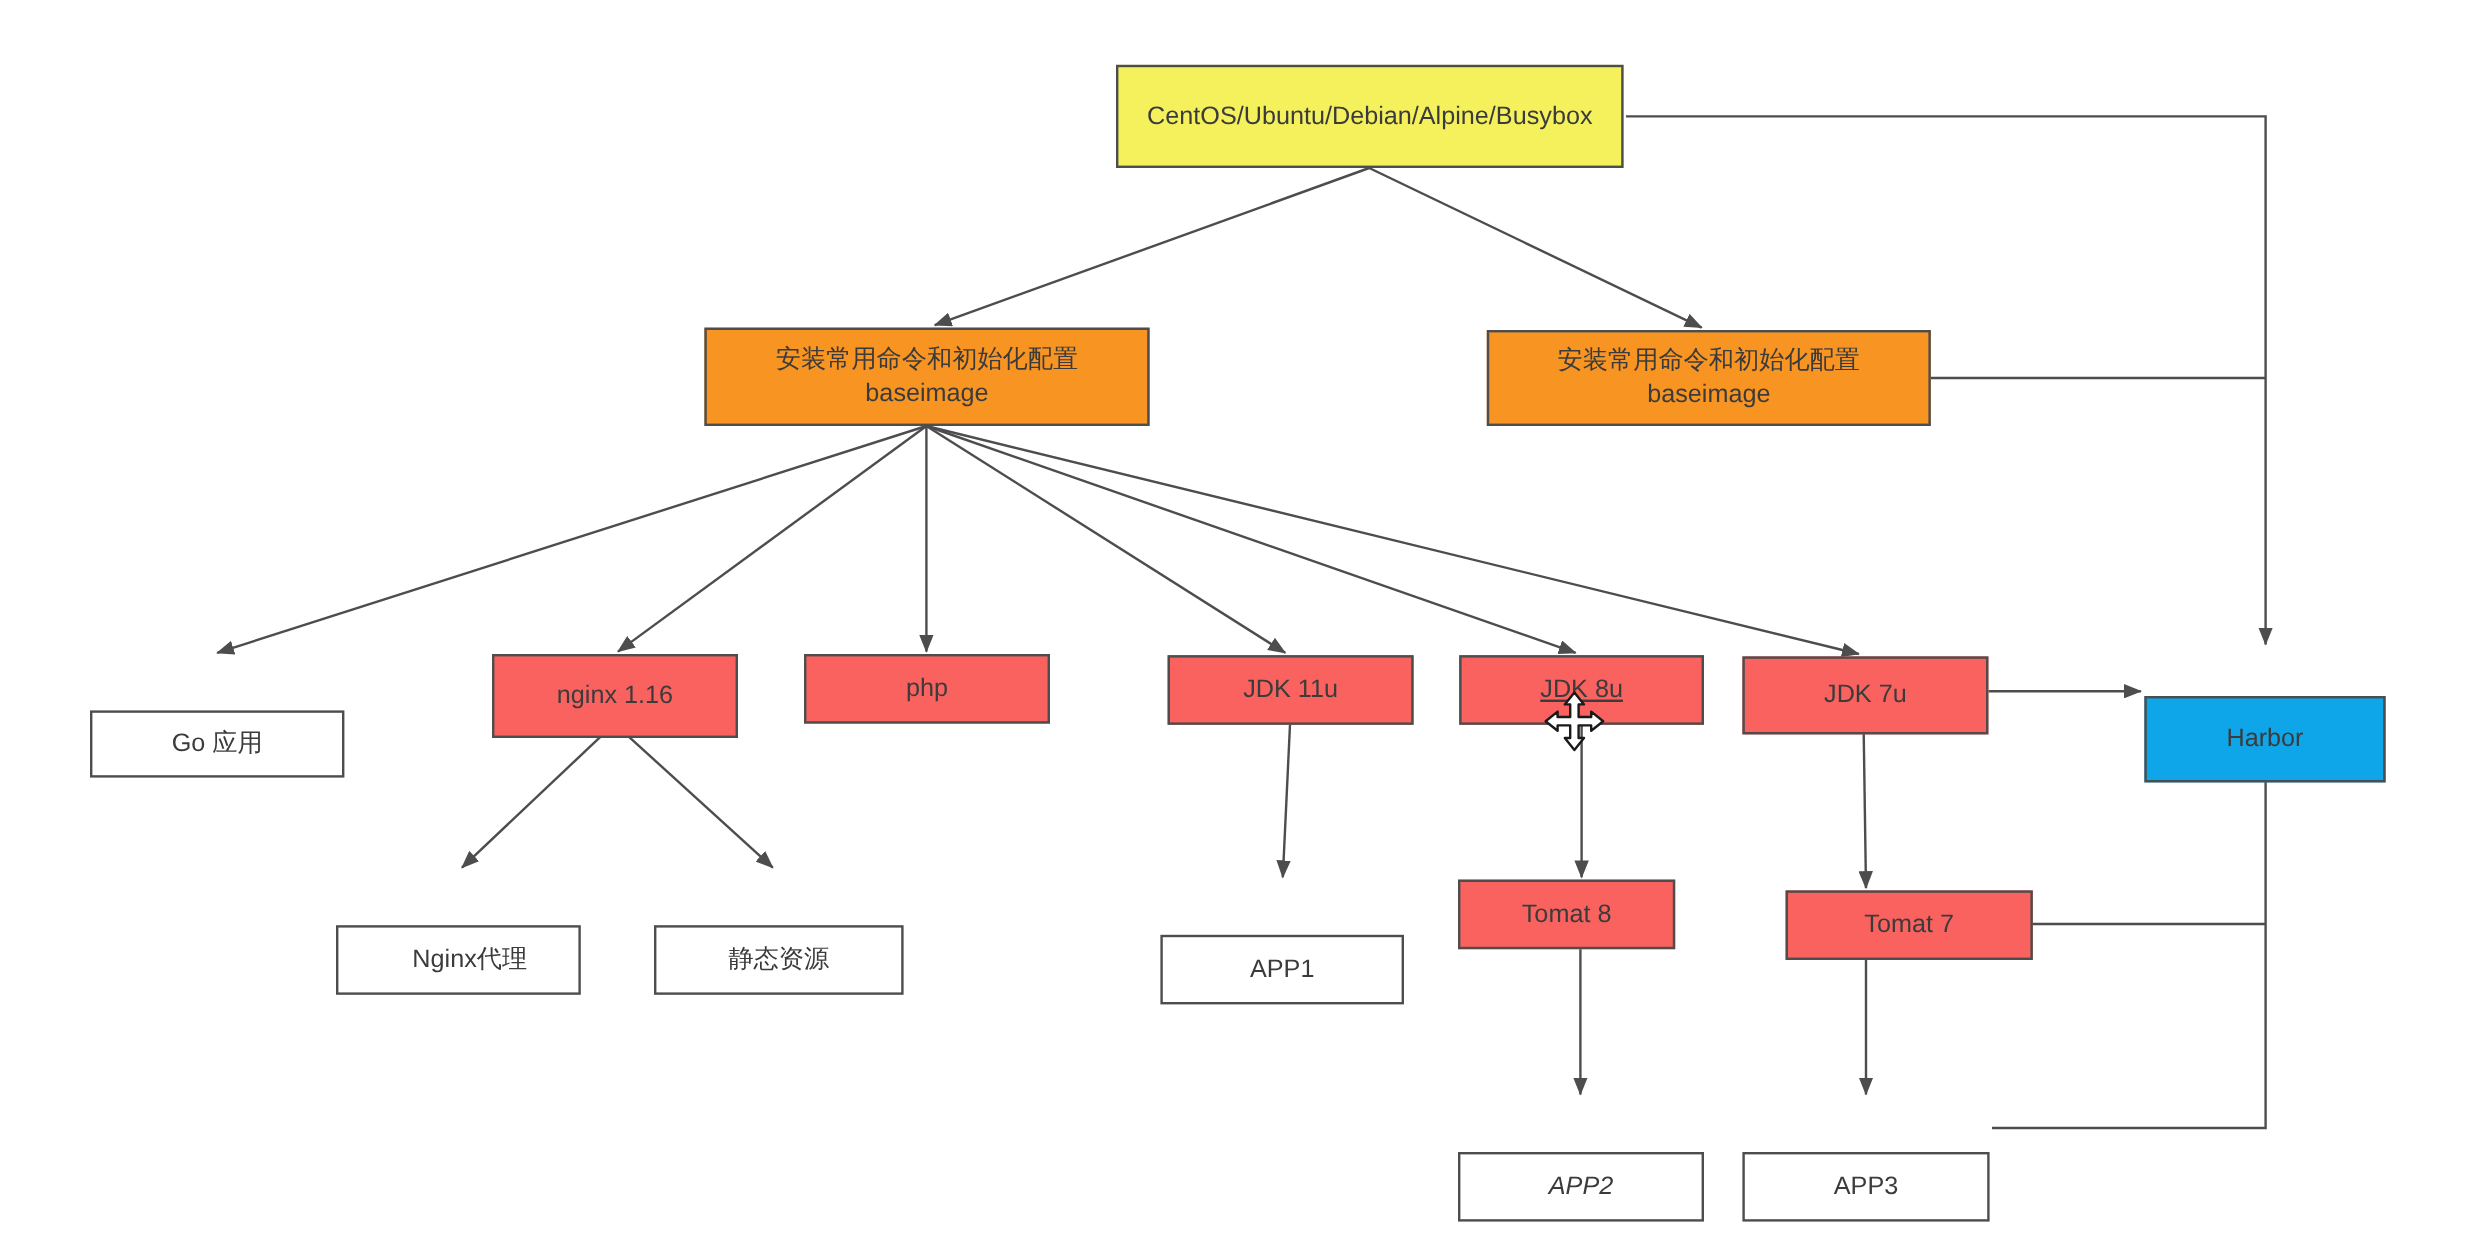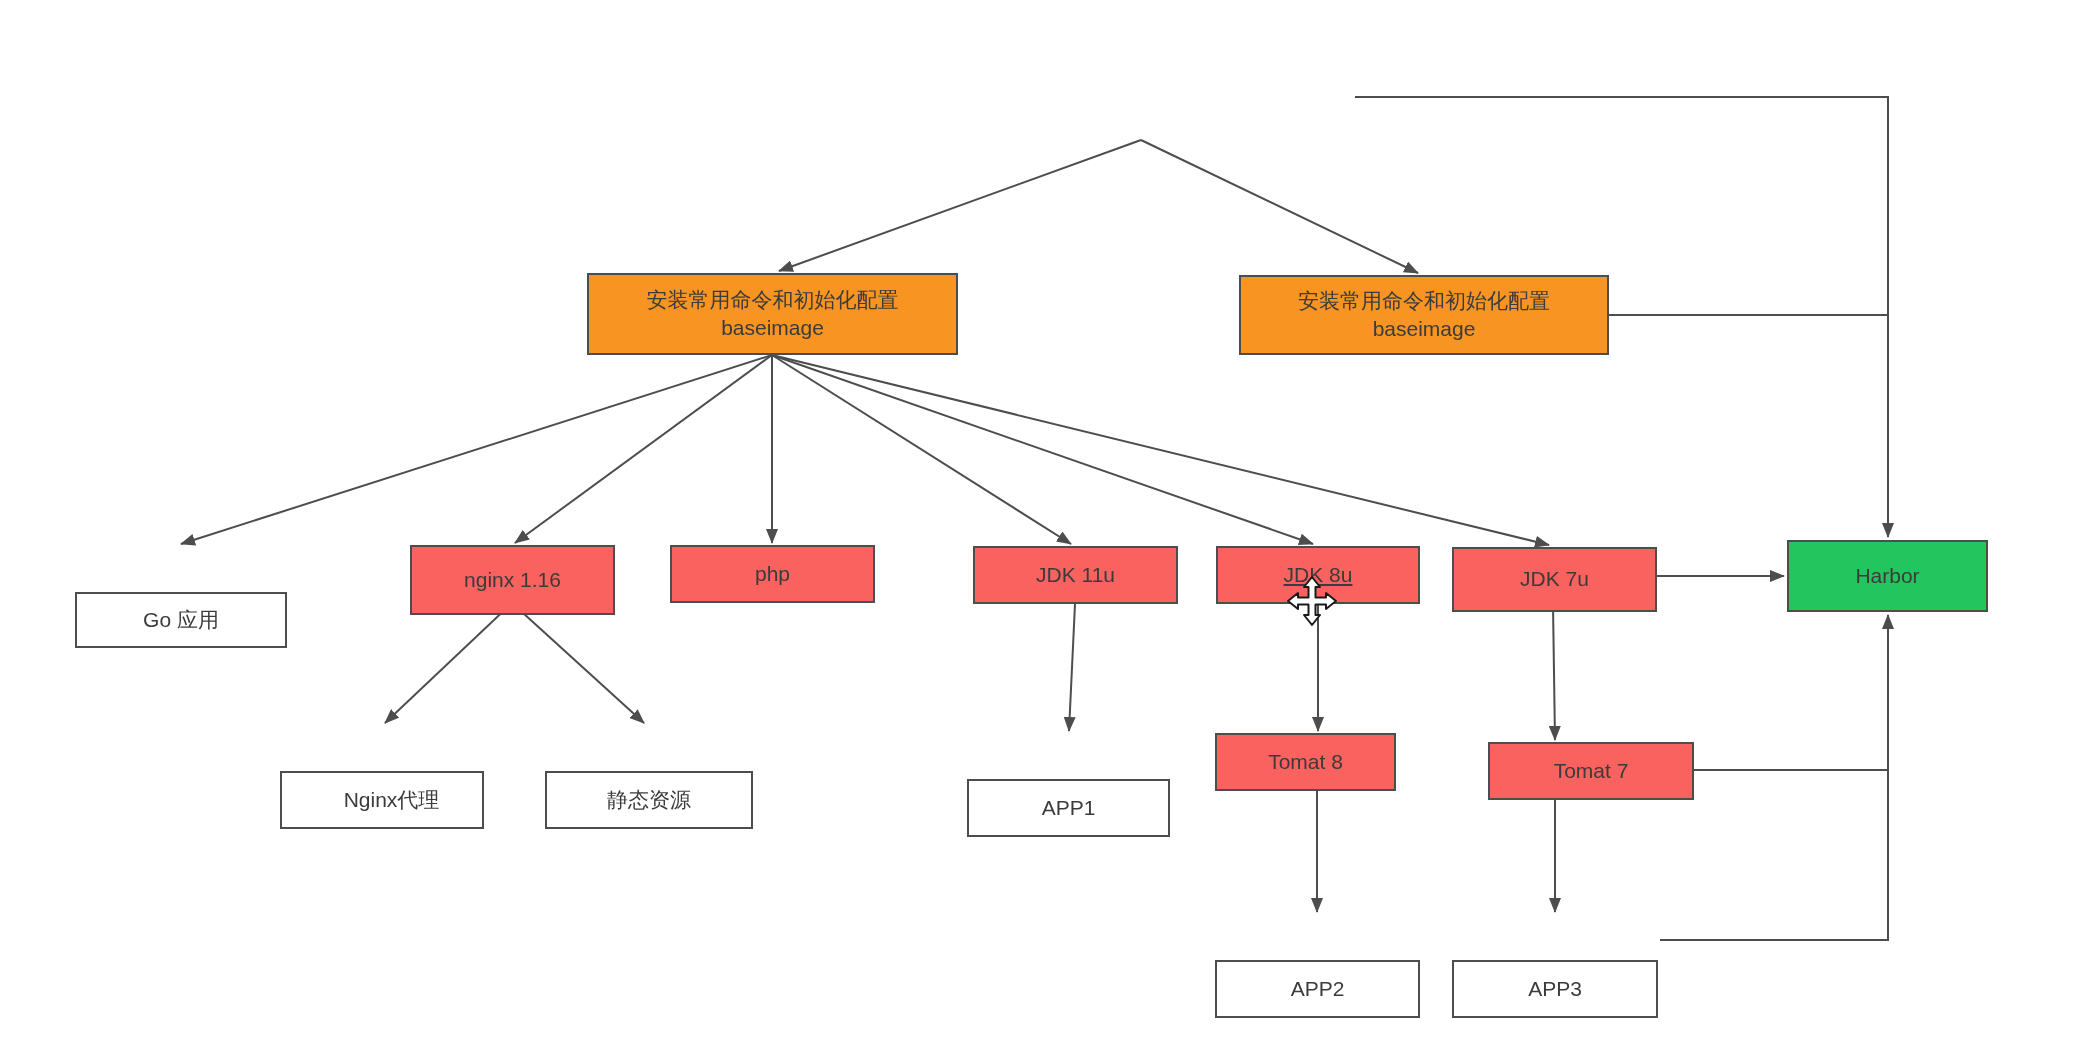--- a/index.html
+++ b/index.html
@@ -19,21 +19,21 @@
     display:flex;flex-direction:column;
     align-items:center;justify-content:center;
     text-align:center;
     font-size:21px;color:#3b3b3b;
     line-height:1.35;
     z-index:2;
   }
   .fill-yellow{background:#f4f15d;}
   .fill-orange{background:#f79422;}
   .fill-red{background:#f9625e;}
-  .fill-green{background:#22c55e;}
+  .fill-green{background:#0ea5e9;margin-top:40px;}
   .fill-white{background:#ffffff;margin-top:46px;}
   #cursor-svg{position:absolute;z-index:5;}
 </style>
 </head>
 <body>
 
 <div id="canvas">
 
   <svg id="edges-svg">
     <defs>
@@ -56,20 +56,23 @@
       <polyline points="1317,791 1317,912" class="edge" marker-end="url(#arrow)"></polyline>
       <polyline points="1553,605 1555,740" class="edge" marker-end="url(#arrow)"></polyline>
       <polyline points="1555,800 1555,912" class="edge" marker-end="url(#arrow)"></polyline>
       <polyline points="1657,576 1784,576" class="edge" marker-end="url(#arrow)"></polyline>
       <polyline points="1355,97 1888,97 1888,537" class="edge" marker-end="url(#arrow)"></polyline>
       <polyline points="1609,315 1888,315" class="edge"></polyline>
       <polyline points="1660,940 1888,940 1888,615" class="edge" marker-end="url(#arrow)"></polyline>
       <polyline points="1660,770 1888,770" class="edge"></polyline>
     </svg>
 
+  <div class="node fill-yellow" style="left:930px;top:54px;width:423px;height:86px;">
+    <span>CentOS/Ubuntu/Debian/Alpine/Busybox</span>
+  </div>
 
   <div class="node fill-orange" style="left:587px;top:273px;width:371px;height:82px;">
     <span>安装常用命令和初始化配置</span>
     <span>baseimage</span>
   </div>
 
   <div class="node fill-orange" style="left:1239px;top:275px;width:370px;height:80px;">
     <span>安装常用命令和初始化配置</span>
     <span>baseimage</span>
   </div>
@@ -115,21 +118,21 @@
   </div>
 
   <div class="node fill-red" style="left:1215px;top:733px;width:181px;height:58px;">
     <span>Tomat 8</span>
   </div>
 
   <div class="node fill-red" style="left:1452px;top:742px;width:206px;height:58px;margin-left:36px;">
     <span>Tomat 7</span>
   </div>
 
-  <div class="node fill-white" style="left:1215px;top:914px;width:205px;height:58px;">
+  <div class="node fill-white" style="left:1215px;top:914px;width:205px;height:58px;font-style:italic;">
     <span>APP2</span>
   </div>
 
   <div class="node fill-white" style="left:1452px;top:914px;width:206px;height:58px;">
     <span>APP3</span>
   </div>
 
   <svg id="cursor-svg" width="56" height="56" viewBox="-28 -28 56 56" style="left:1284px;top:573px;">
     <path d="M 0,-24 L 8,-14 L 3.5,-14 L 3.5,-3.5 L 14,-3.5 L 14,-8 L 24,0 L 14,8 L 14,3.5 L 3.5,3.5 L 3.5,14 L 8,14 L 0,24 L -8,14 L -3.5,14 L -3.5,3.5 L -14,3.5 L -14,8 L -24,0 L -14,-8 L -14,-3.5 L -3.5,-3.5 L -3.5,-14 L -8,-14 Z" fill="#ffffff" stroke="#1a1a1a" stroke-width="2" stroke-linejoin="round"></path>
   </svg>

